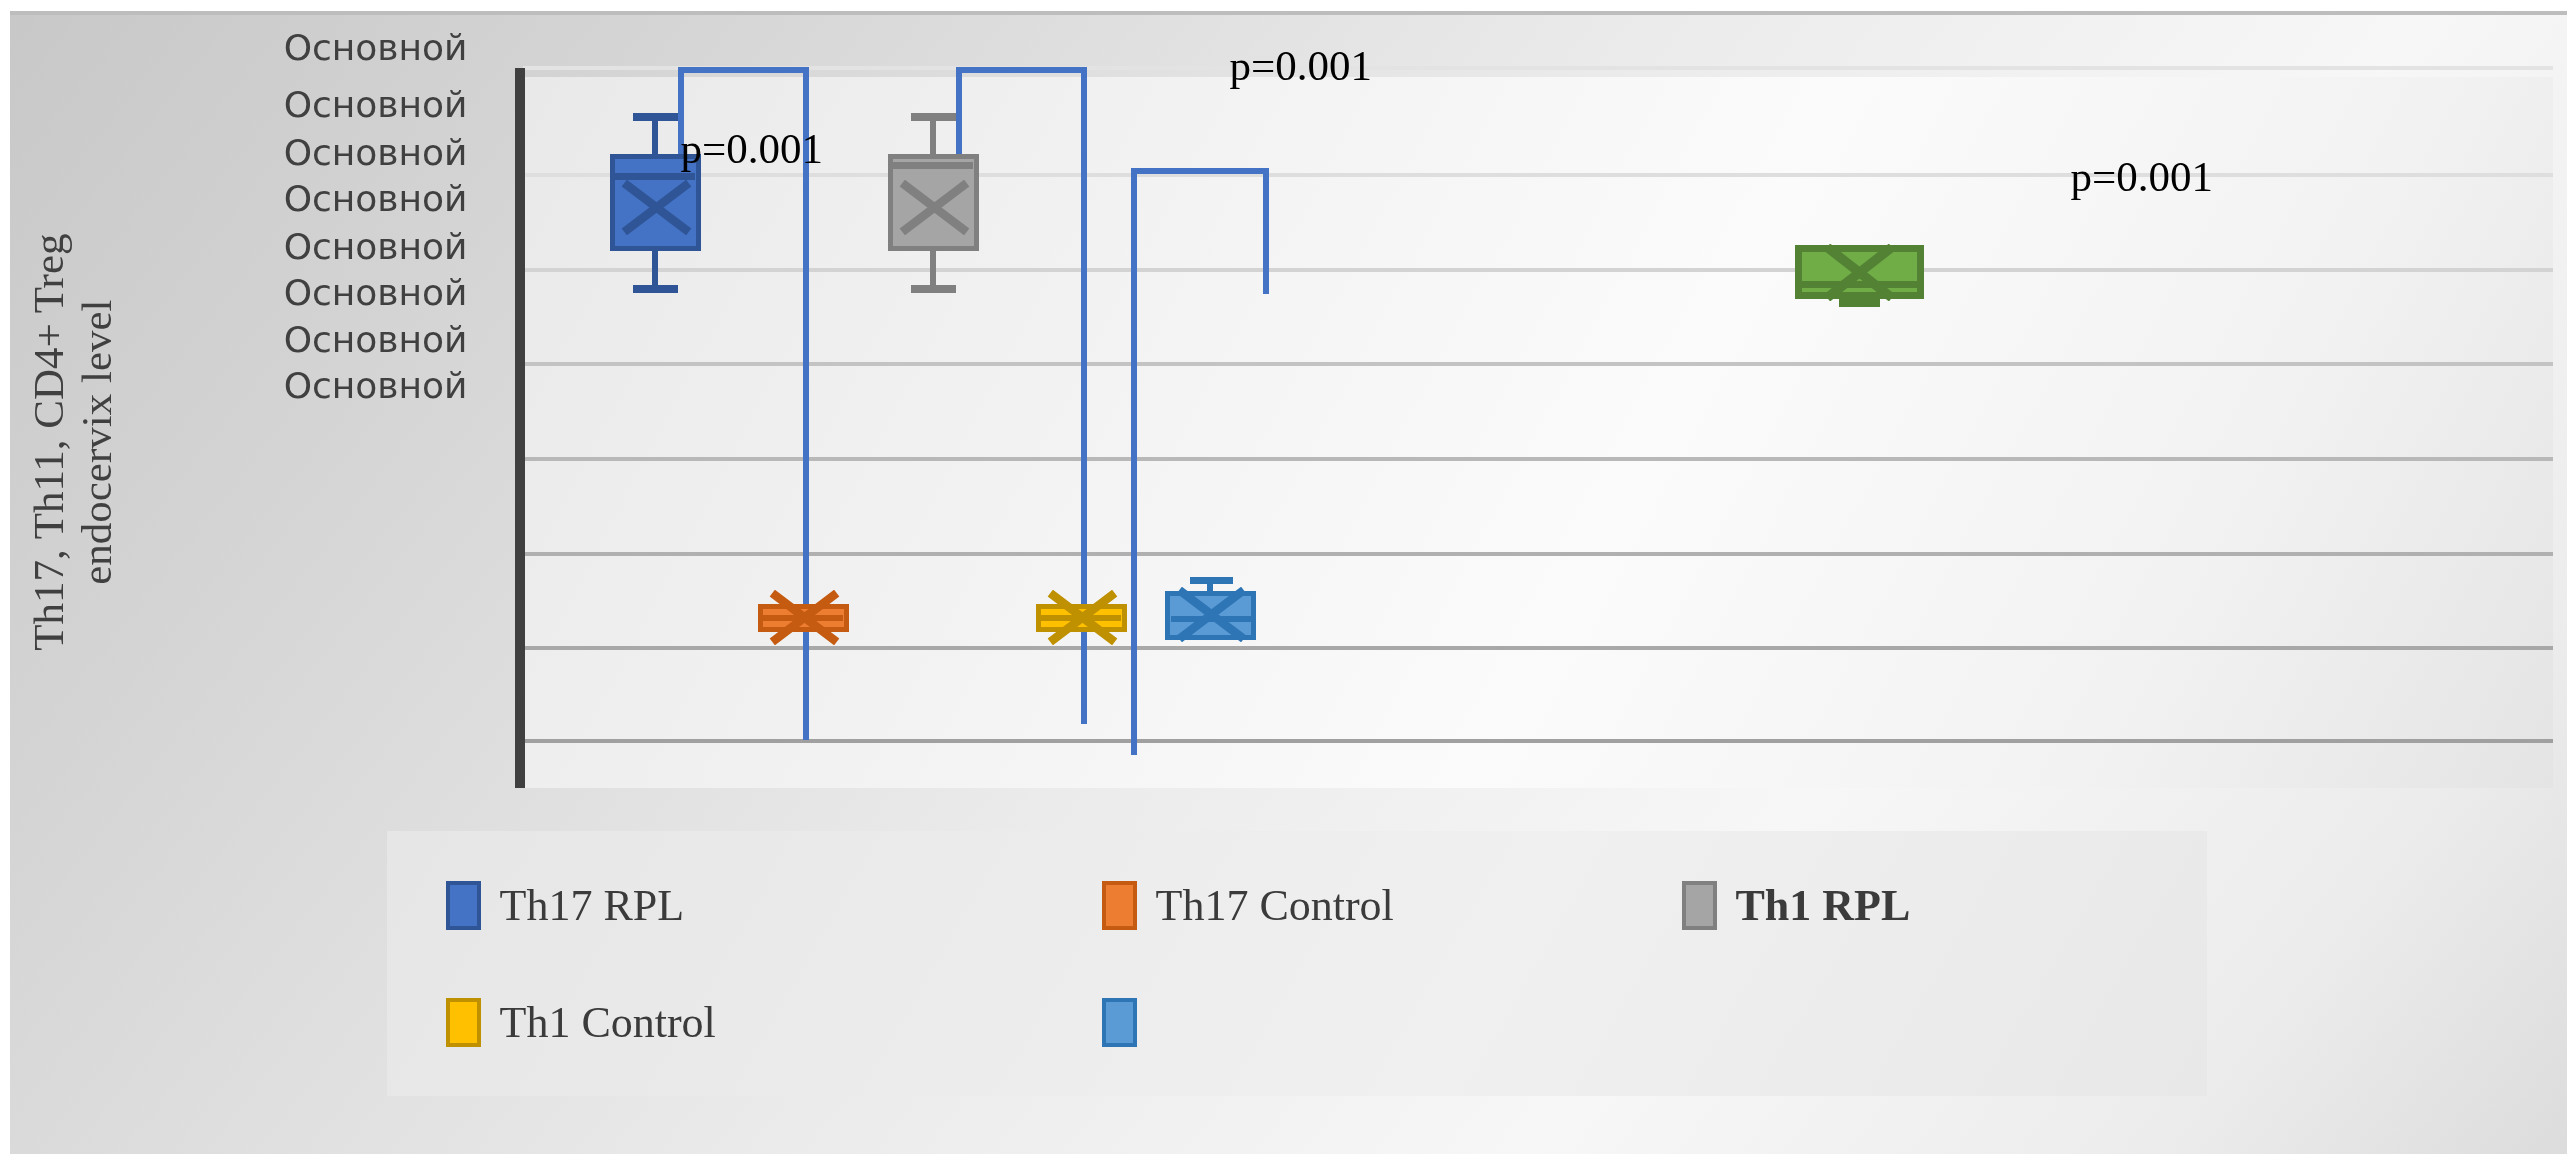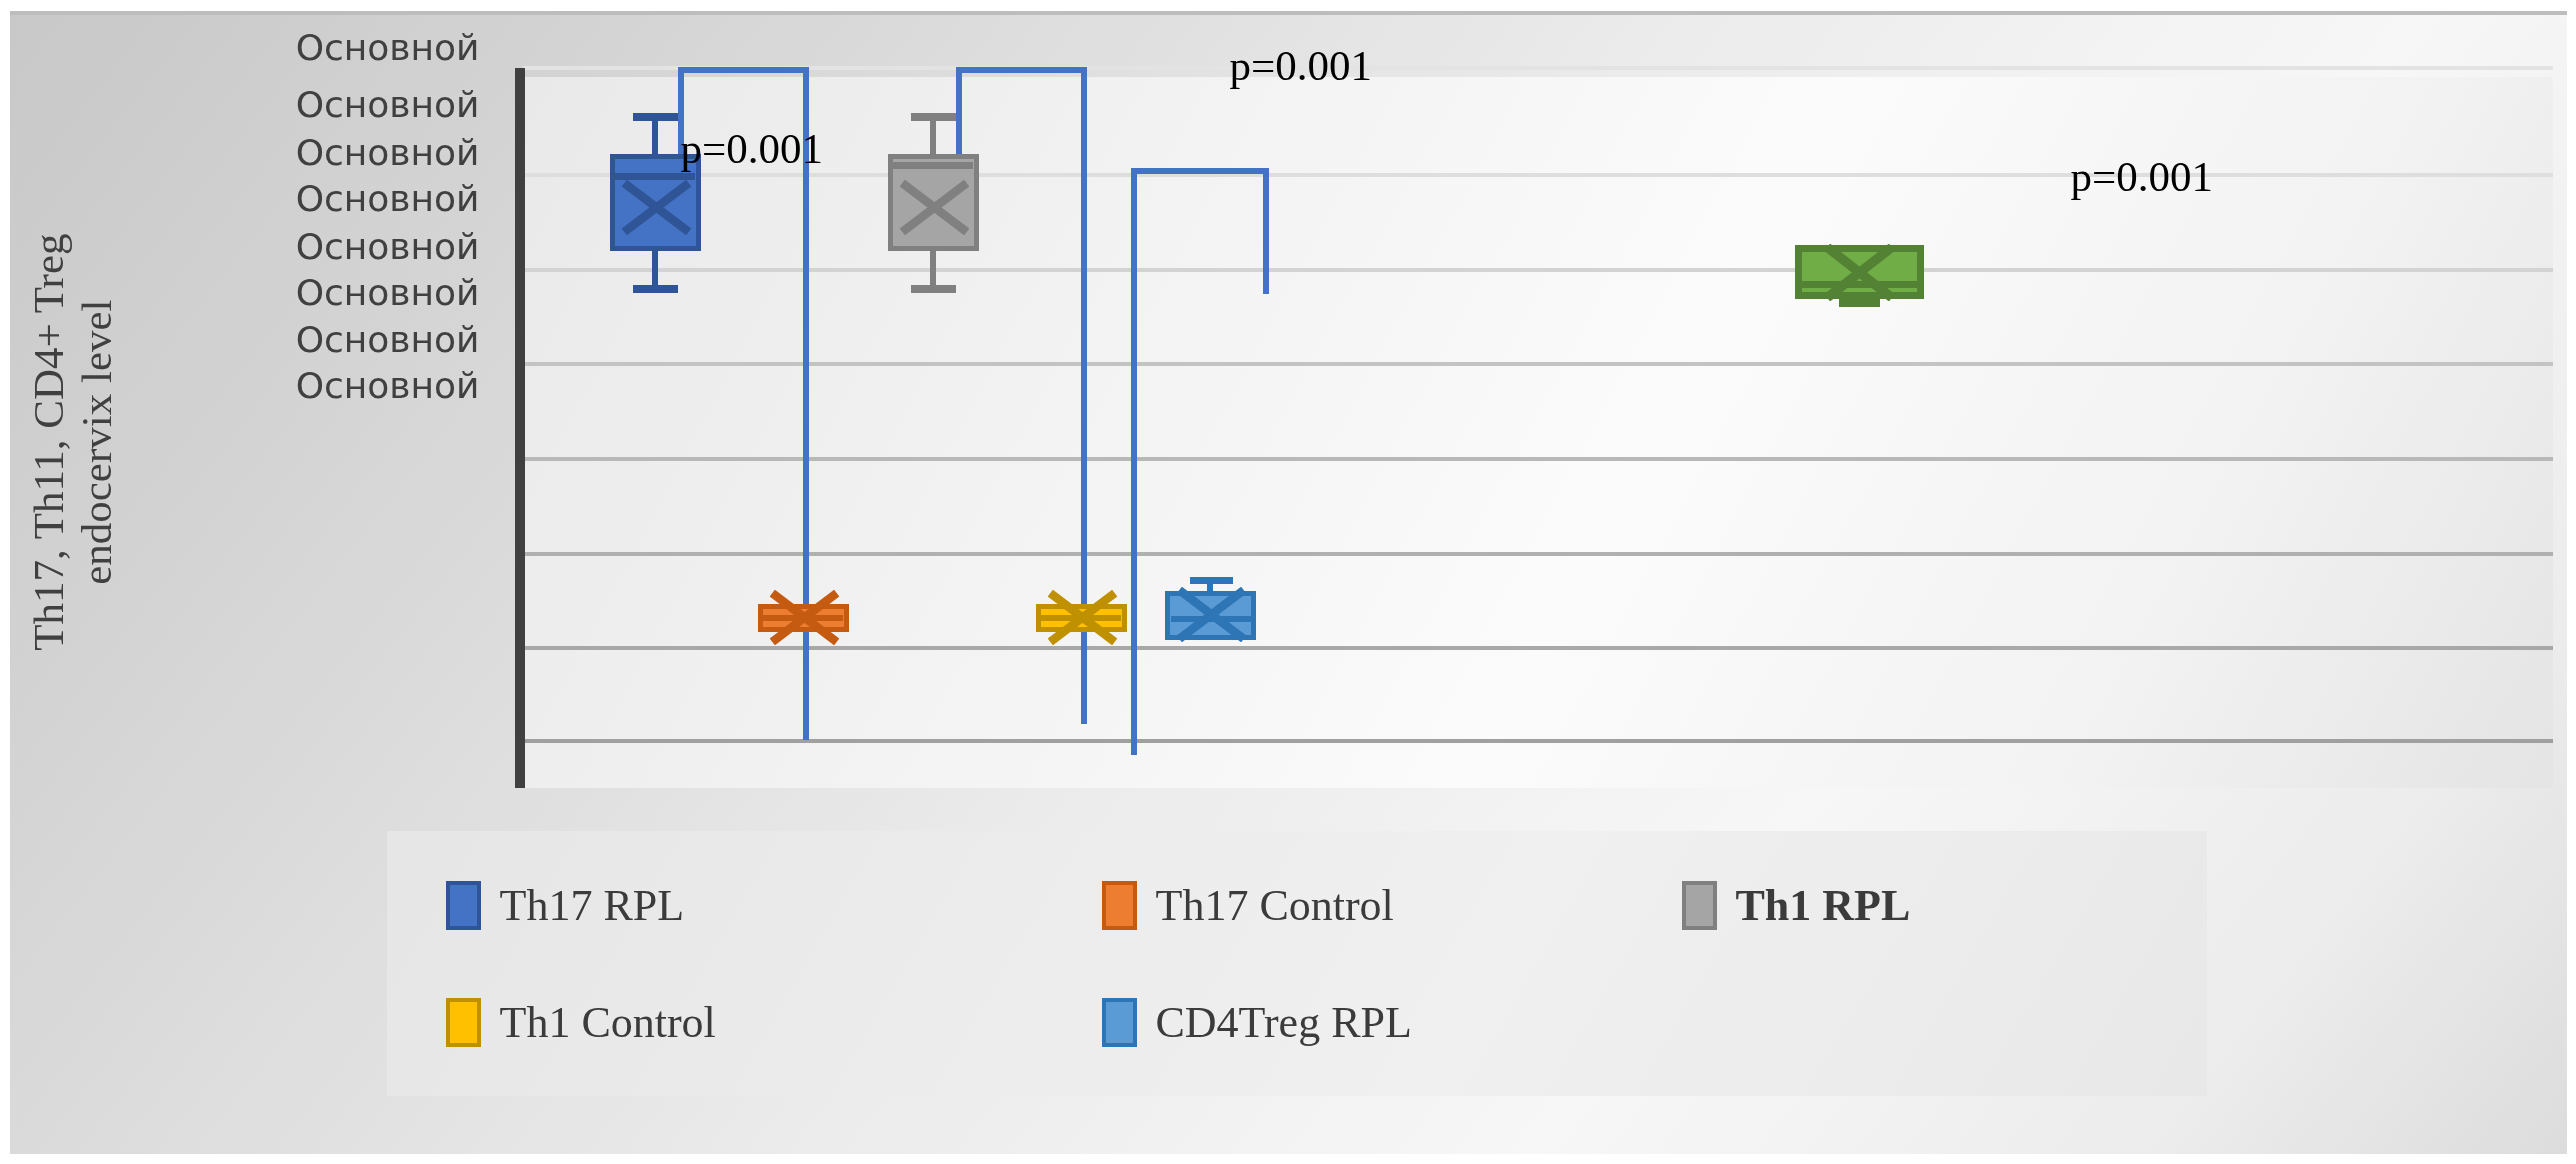--- a/index.html
+++ b/index.html
@@ -34,21 +34,21 @@
     text-align:center;
     font-size:43px;
     color:#404040;
     line-height:1.12;
     white-space:pre-line;
   }
 
   
   #y-ticks{
     position:absolute;
-    left:115px; top:0; width:355px; height:798px;
+    left:103px; top:0; width:355px; height:798px;
   }
   .ytick{
     position:absolute;
     right:0;
     width:100%;
     text-align:right;
     font-family:"DejaVu Sans", sans-serif;
     font-size:36px;
     color:#404040;
     transform:translateY(-50%);
@@ -272,21 +272,20 @@
         </div>
       </div>
 
       <div class="legend-row" style="top:134px;">
         <div class="legend-item" style="left:59px;">
           <span class="legend-swatch" style="background:#ffc000;border:4px solid #bf9000;"></span>
           <span class="legend-label">Th1 Control</span>
         </div>
         <div class="legend-item" style="left:715px;">
           <span class="legend-swatch" style="background:#5b9bd5;border:4px solid #2e75b6;"></span>
-          <span class="legend-label">CD4Treg RPL</span>
         </div>
       </div>
 
     </div>
 
   </div>
 </div>
 
 
 </body></html>

